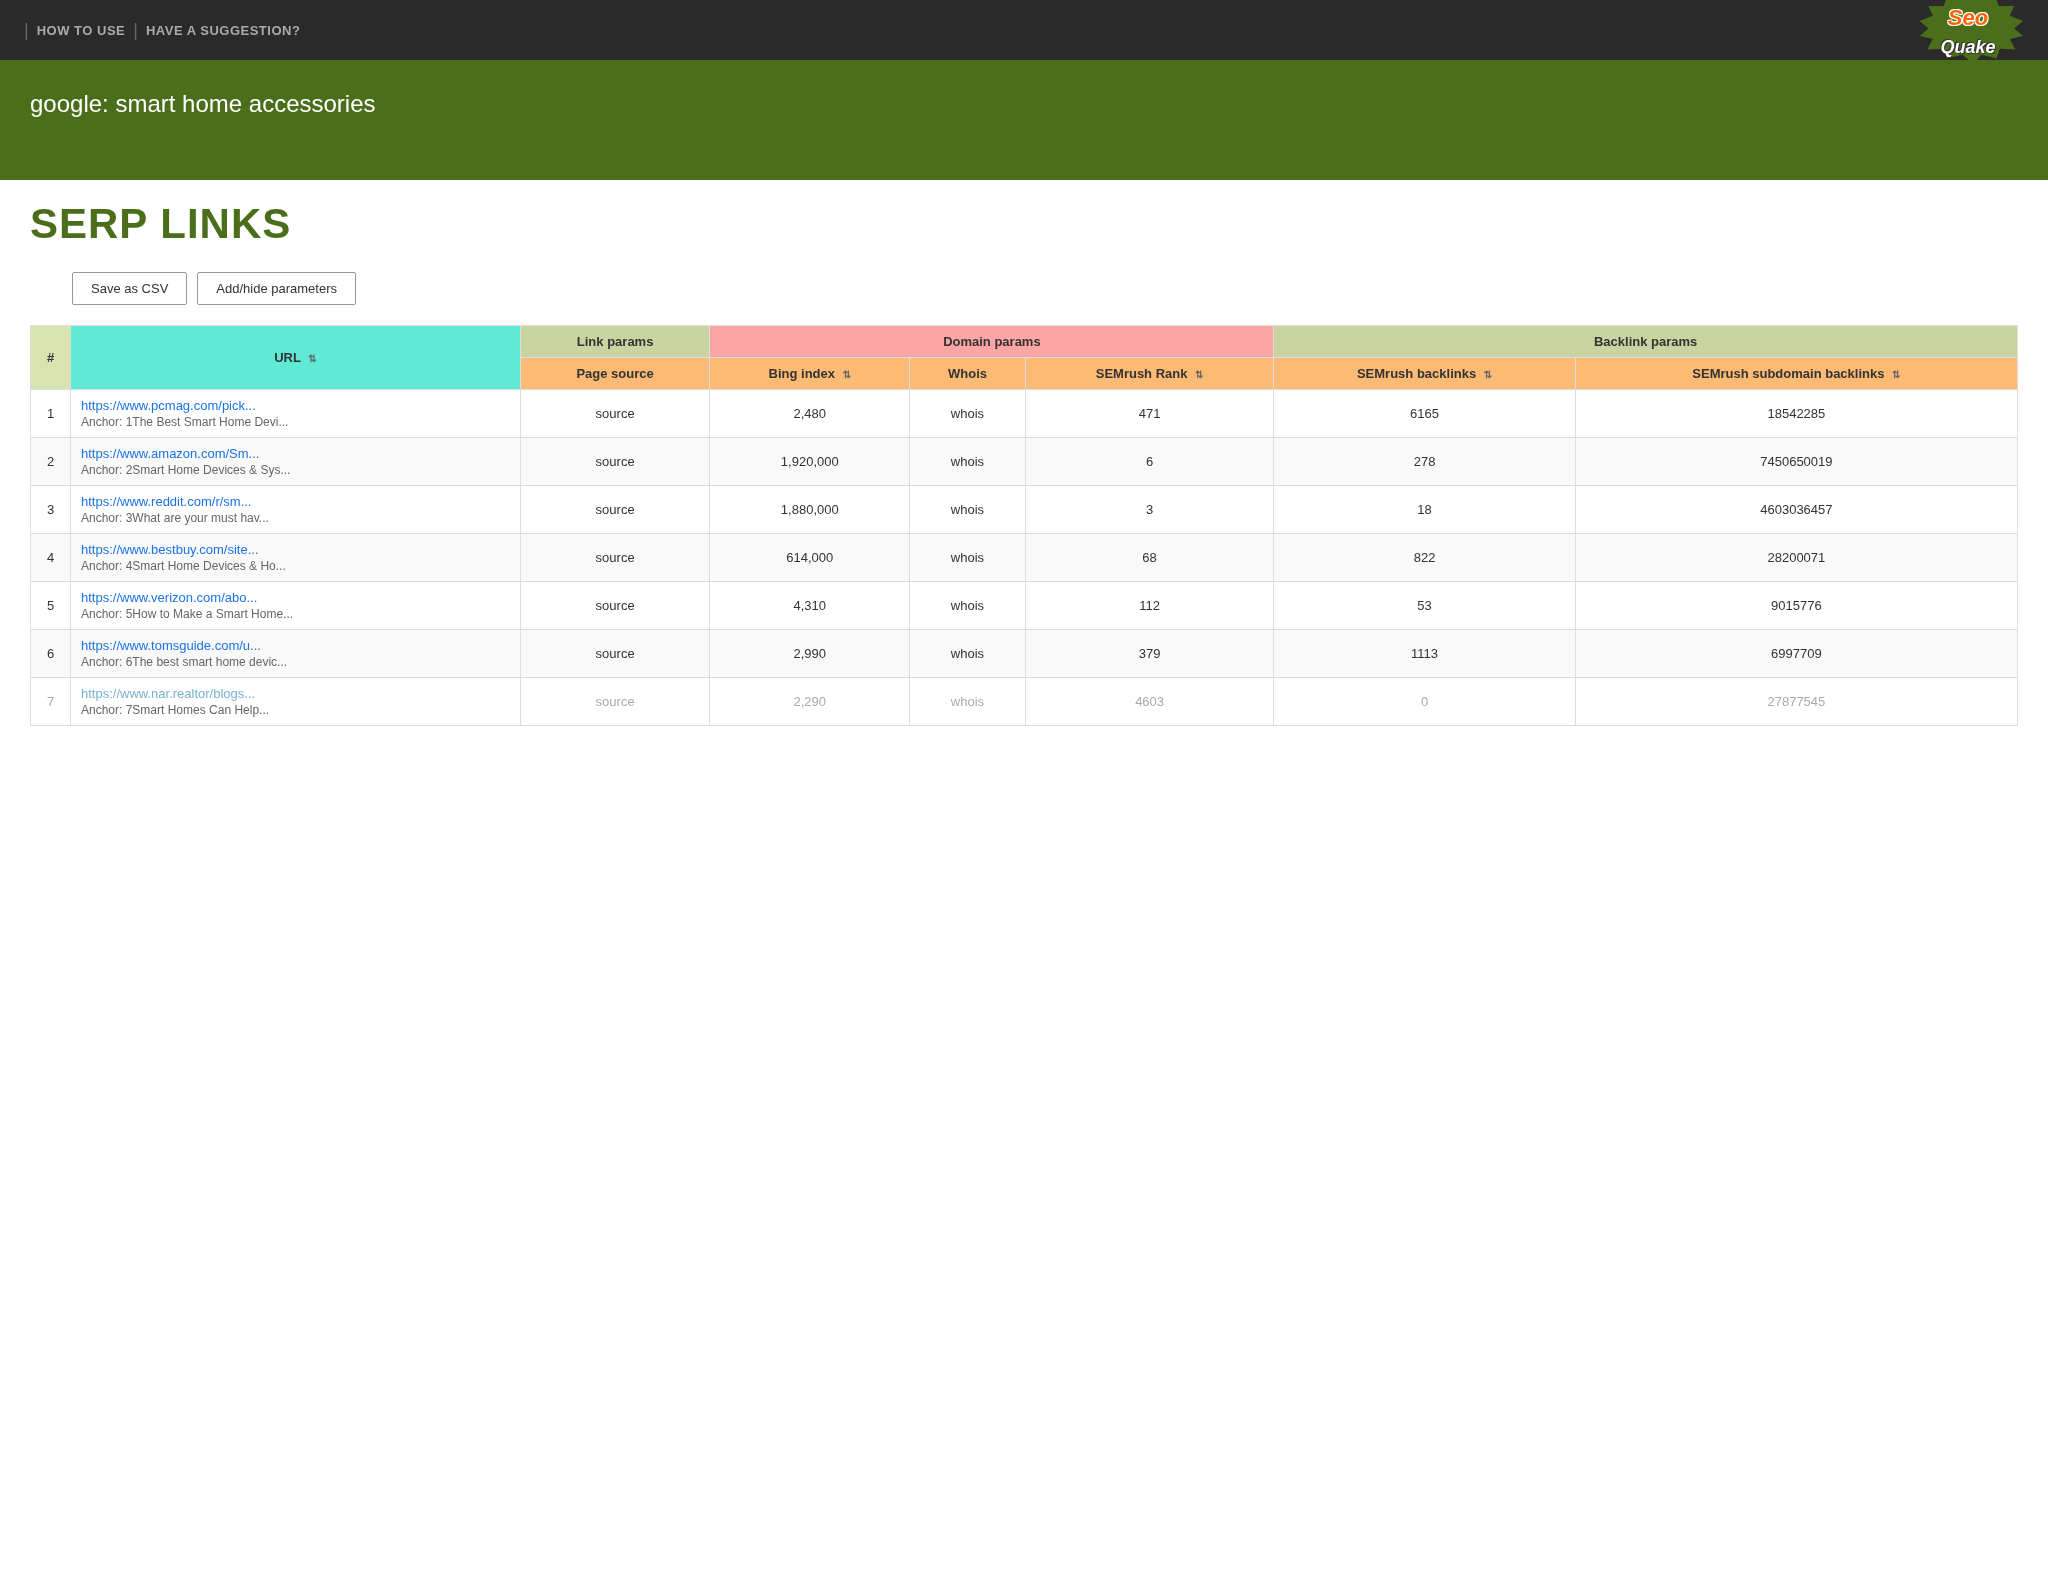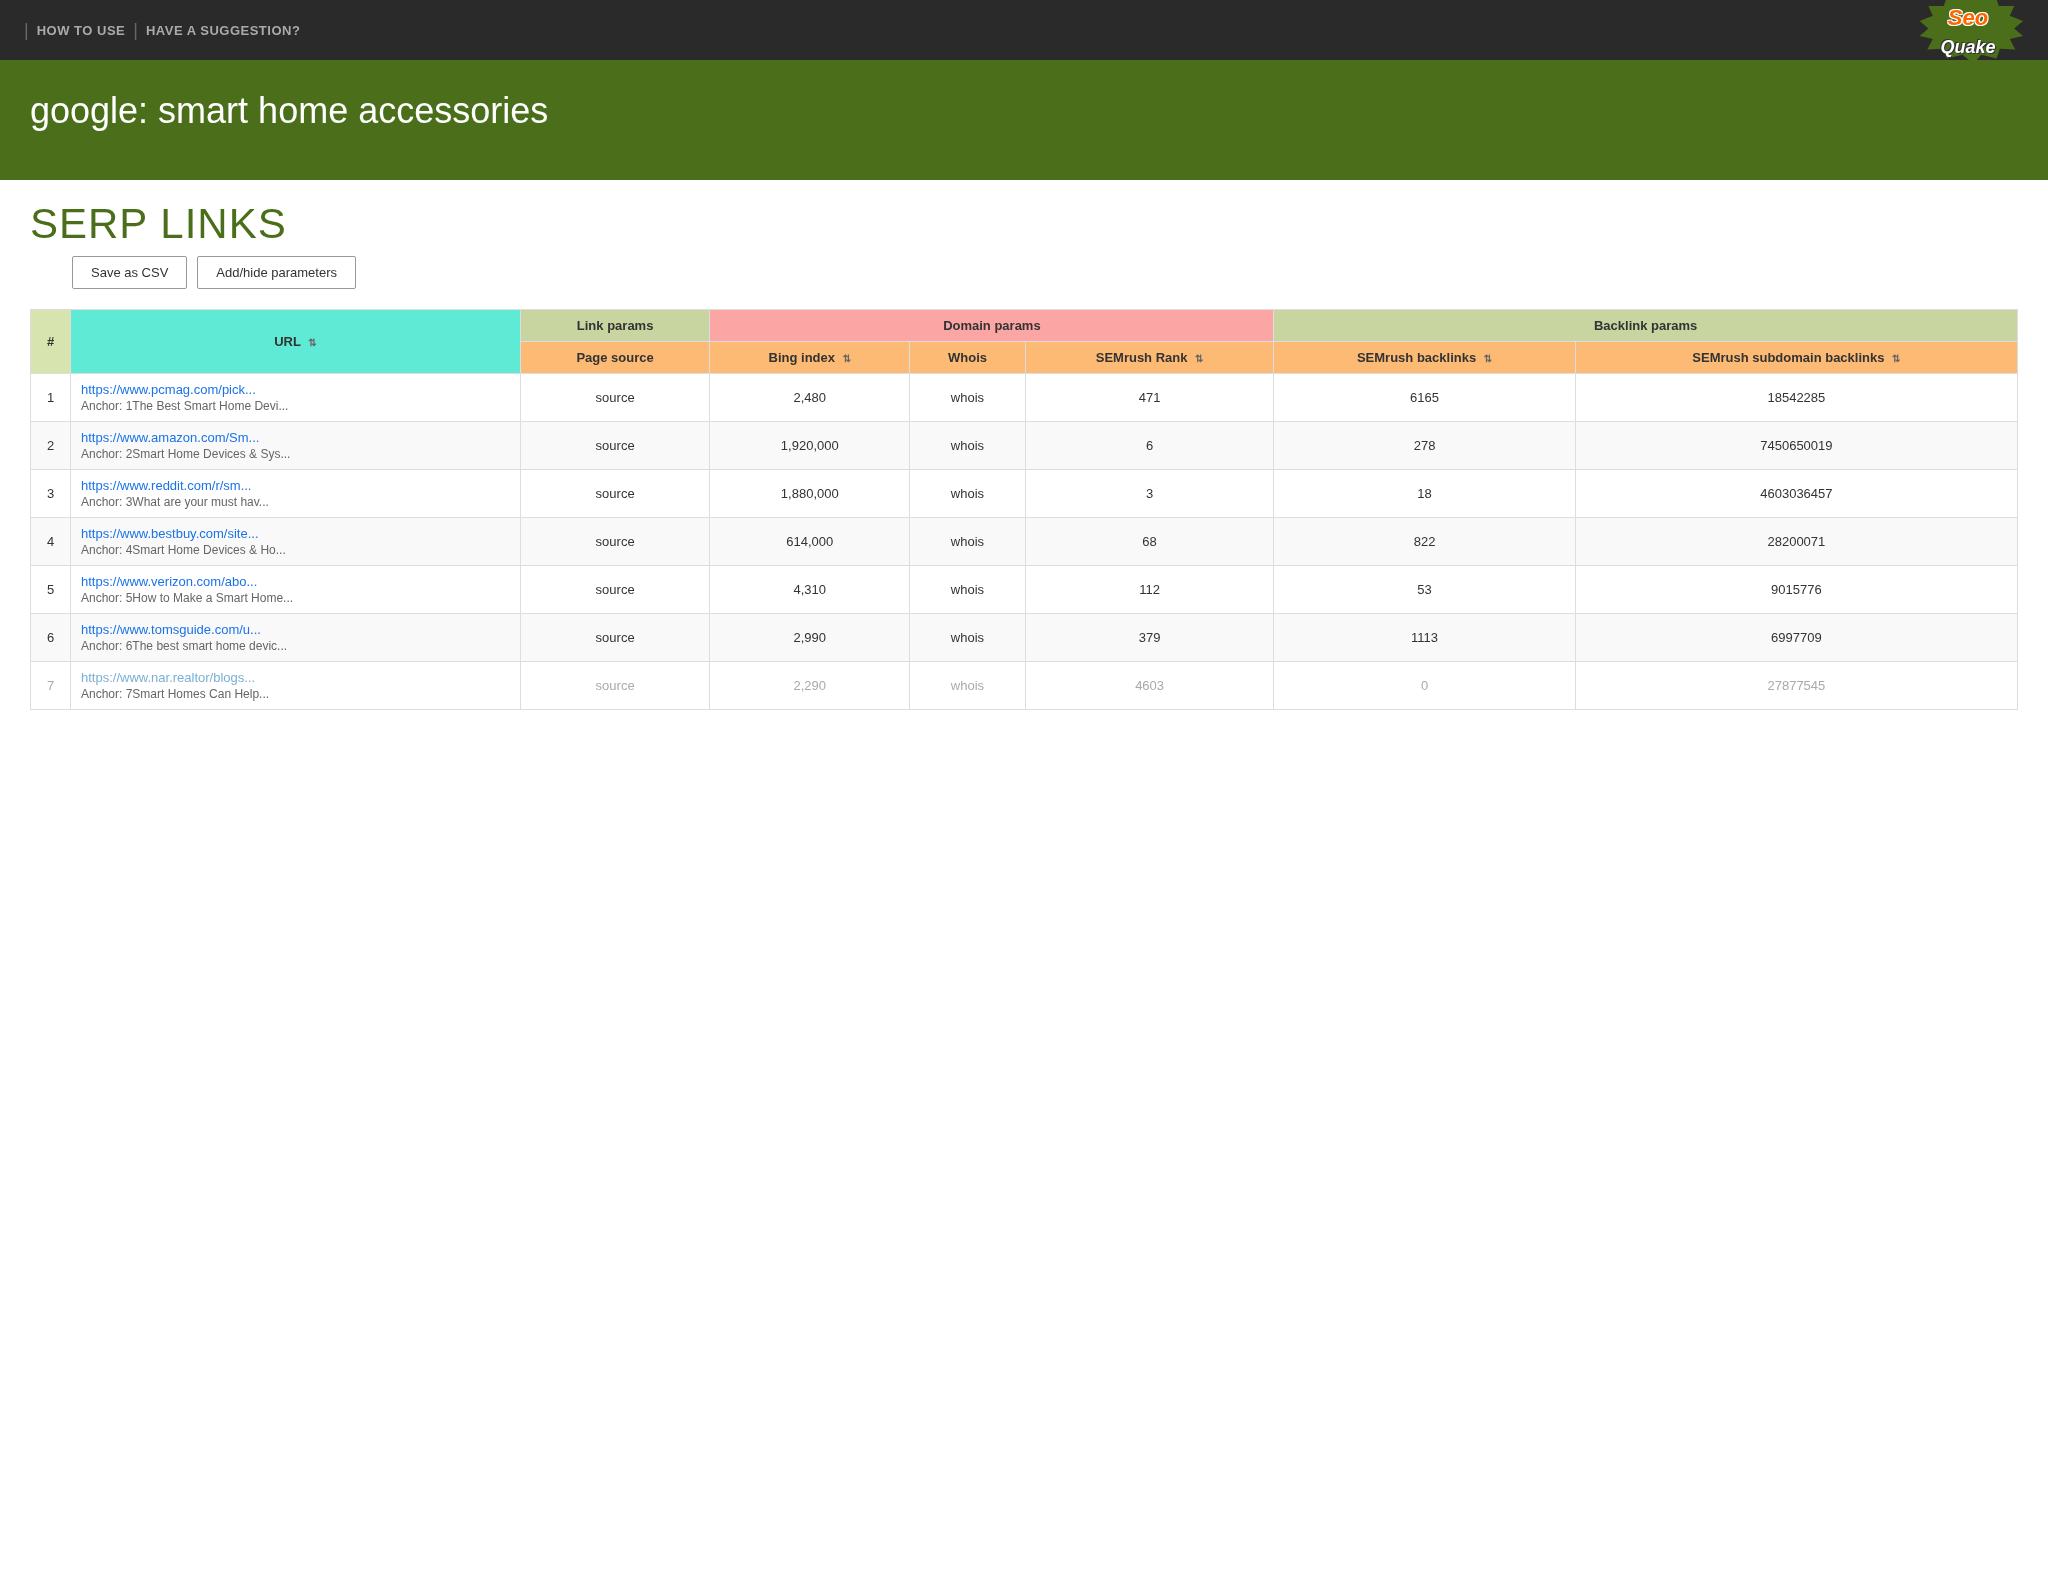--- a/index.html
+++ b/index.html
@@ -79,34 +79,34 @@
     }
 
     
     .header-area {
       background: #4a6e1a;
       padding: 20px 30px 30px 30px;
       min-height: 120px;
     }
     .search-title {
       color: #fff;
-      font-size: 36px;
+      font-size: 24px;
       font-weight: normal;
       margin-top: 10px;
     }
 
     
     .main-content {
       padding: 20px 30px;
     }
     .page-heading {
       font-size: 42px;
-      font-weight: 400;
+      font-weight: 700;
       color: #4a6e1a;
-      margin-bottom: 8px;
+      margin-bottom: 24px;
       letter-spacing: 1px;
     }
     .toolbar {
       display: flex;
       gap: 10px;
       margin-bottom: 20px;
       margin-left: 42px;
     }
     .toolbar button {
       border: 1px solid #999;

